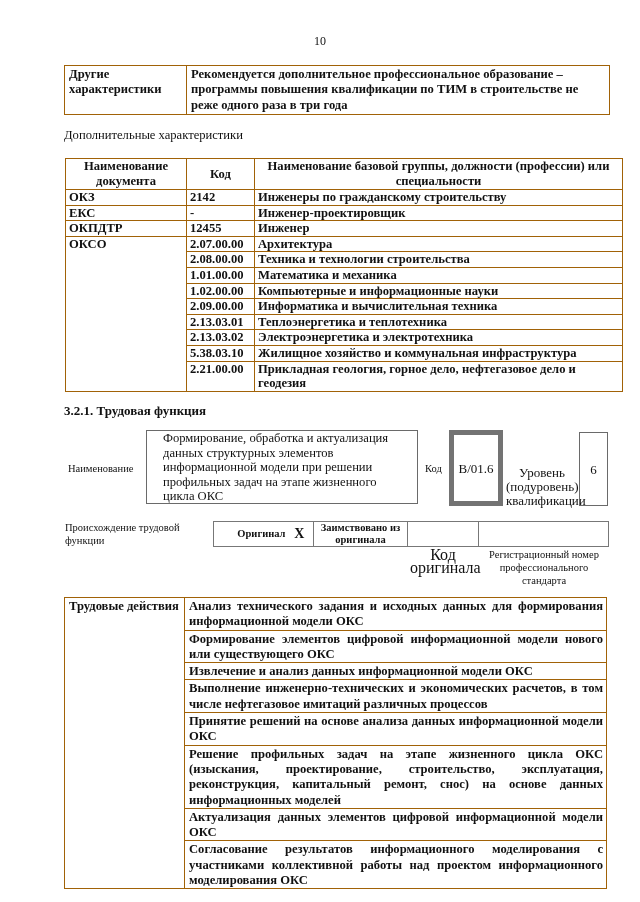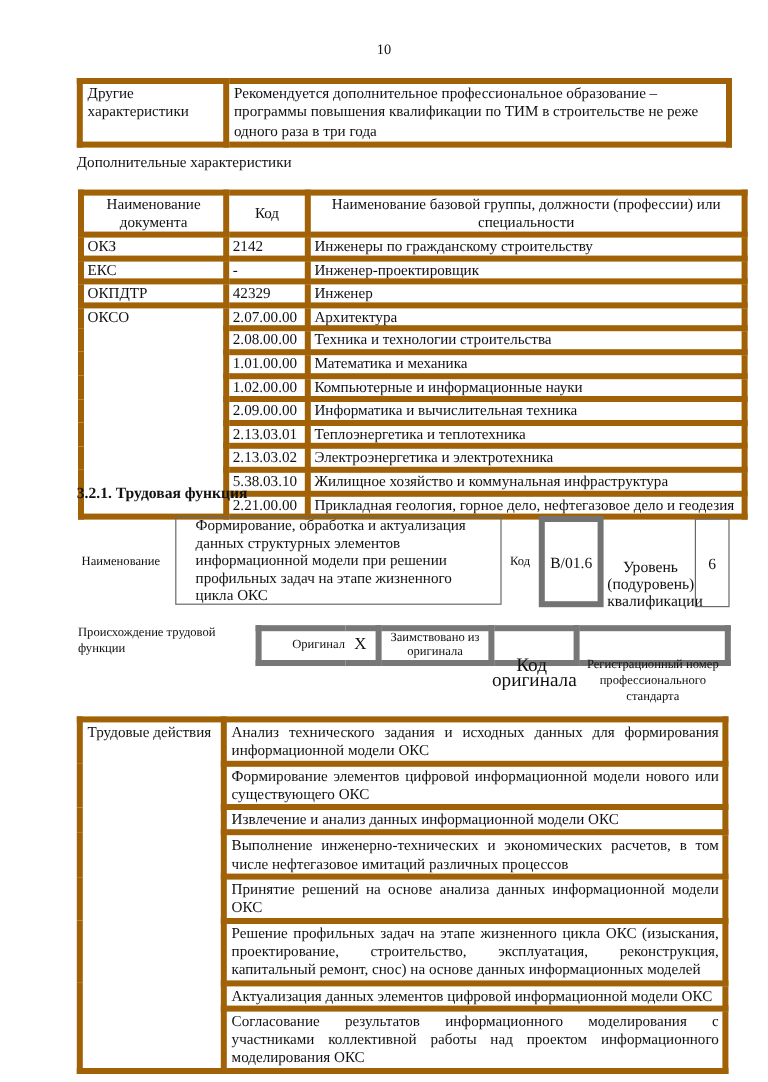--- a/index.html
+++ b/index.html
@@ -8,21 +8,21 @@
     position: relative;
     font-family: "Liberation Serif", "DejaVu Serif", serif;
     color: #111;
     font-size: 12.6px;
     line-height: 15px;
   }
   .abs { position: absolute; }
   .page-number { left: 0; width: 640px; top: 34px; text-align: center; font-size: 12px; }
 
   table { border-collapse: collapse; table-layout: fixed; }
-  td, th { border: 5px solid #a16207; vertical-align: top; font-weight: normal; }
+  td, th { border: 1px solid #a16207; vertical-align: top; font-weight: bold; }
 
   
   #t-other { left: 64px; top: 65px; width: 546px; }
   #t-other td { padding: 1px 5px 1px 4px; line-height: 15.3px; }
   #t-other td.c1 { width: 122px; }
 
   .section-label { left: 64px; top: 128px; font-size: 12.6px; }
 
   
   #t-add { left: 65px; top: 158px; width: 558px; }
@@ -93,21 +93,21 @@
       <td>2142</td>
       <td>Инженеры по гражданскому строительству</td>
     </tr>
     <tr>
       <td>ЕКС</td>
       <td>-</td>
       <td>Инженер-проектировщик</td>
     </tr>
     <tr>
       <td>ОКПДТР</td>
-      <td>42329</td>
+      <td>12455</td>
       <td>Инженер</td>
     </tr>
     <tr>
       <td rowspan="9">ОКСО</td>
       <td>2.07.00.00</td>
       <td>Архитектура</td>
     </tr>
     <tr>
       <td>2.08.00.00</td>
       <td>Техника и технологии строительства</td>

